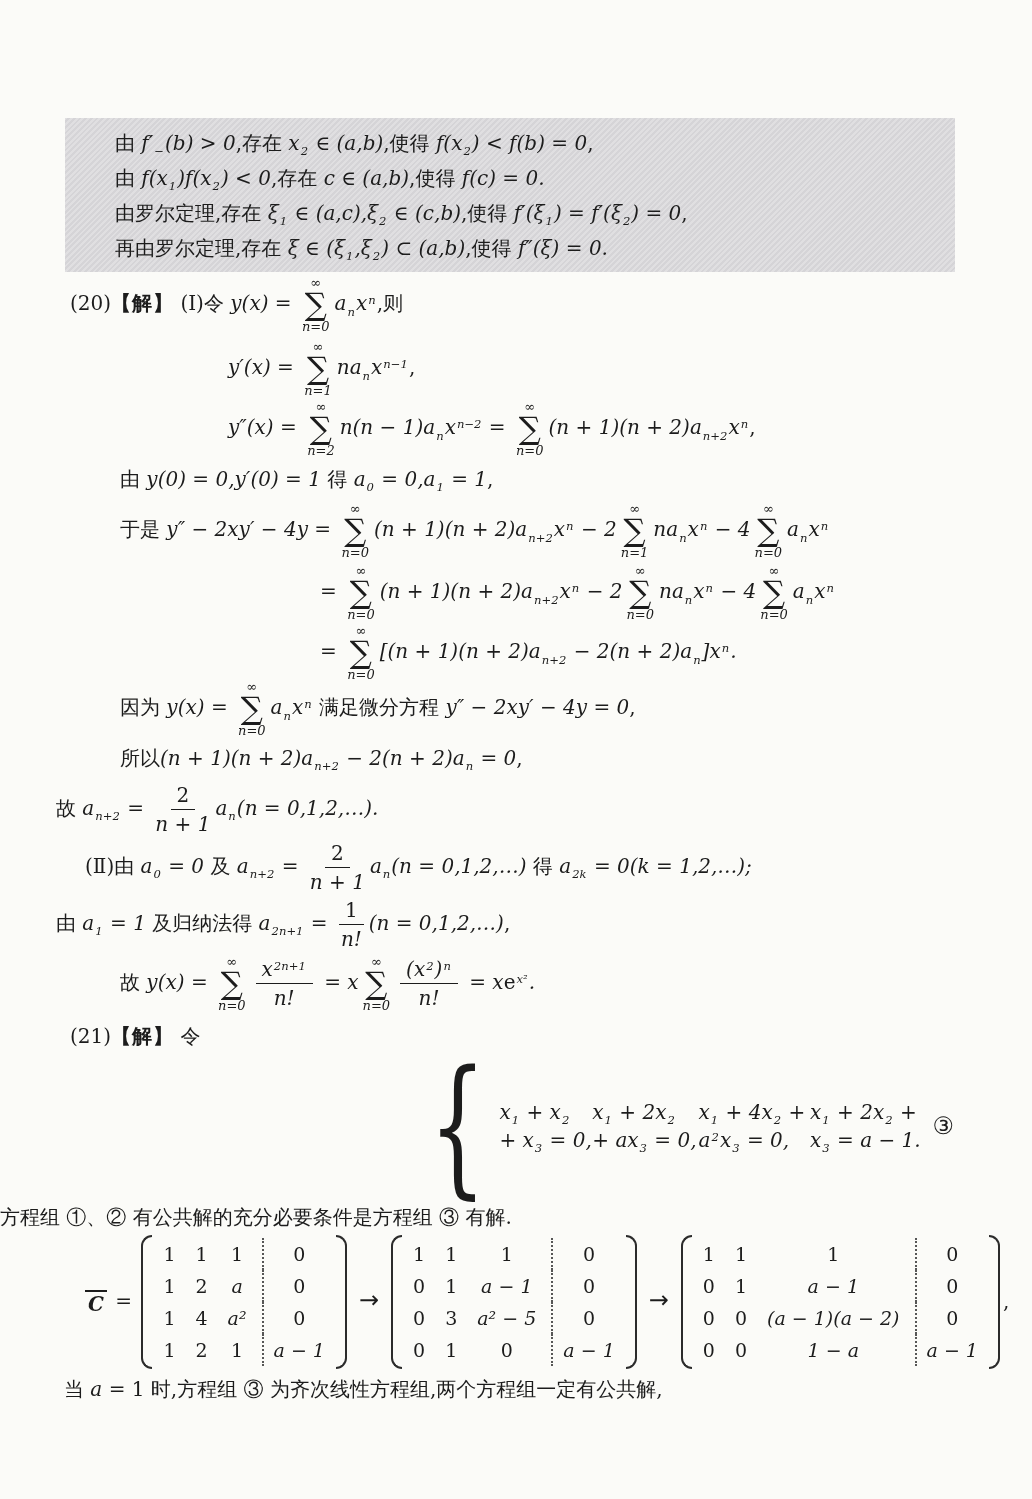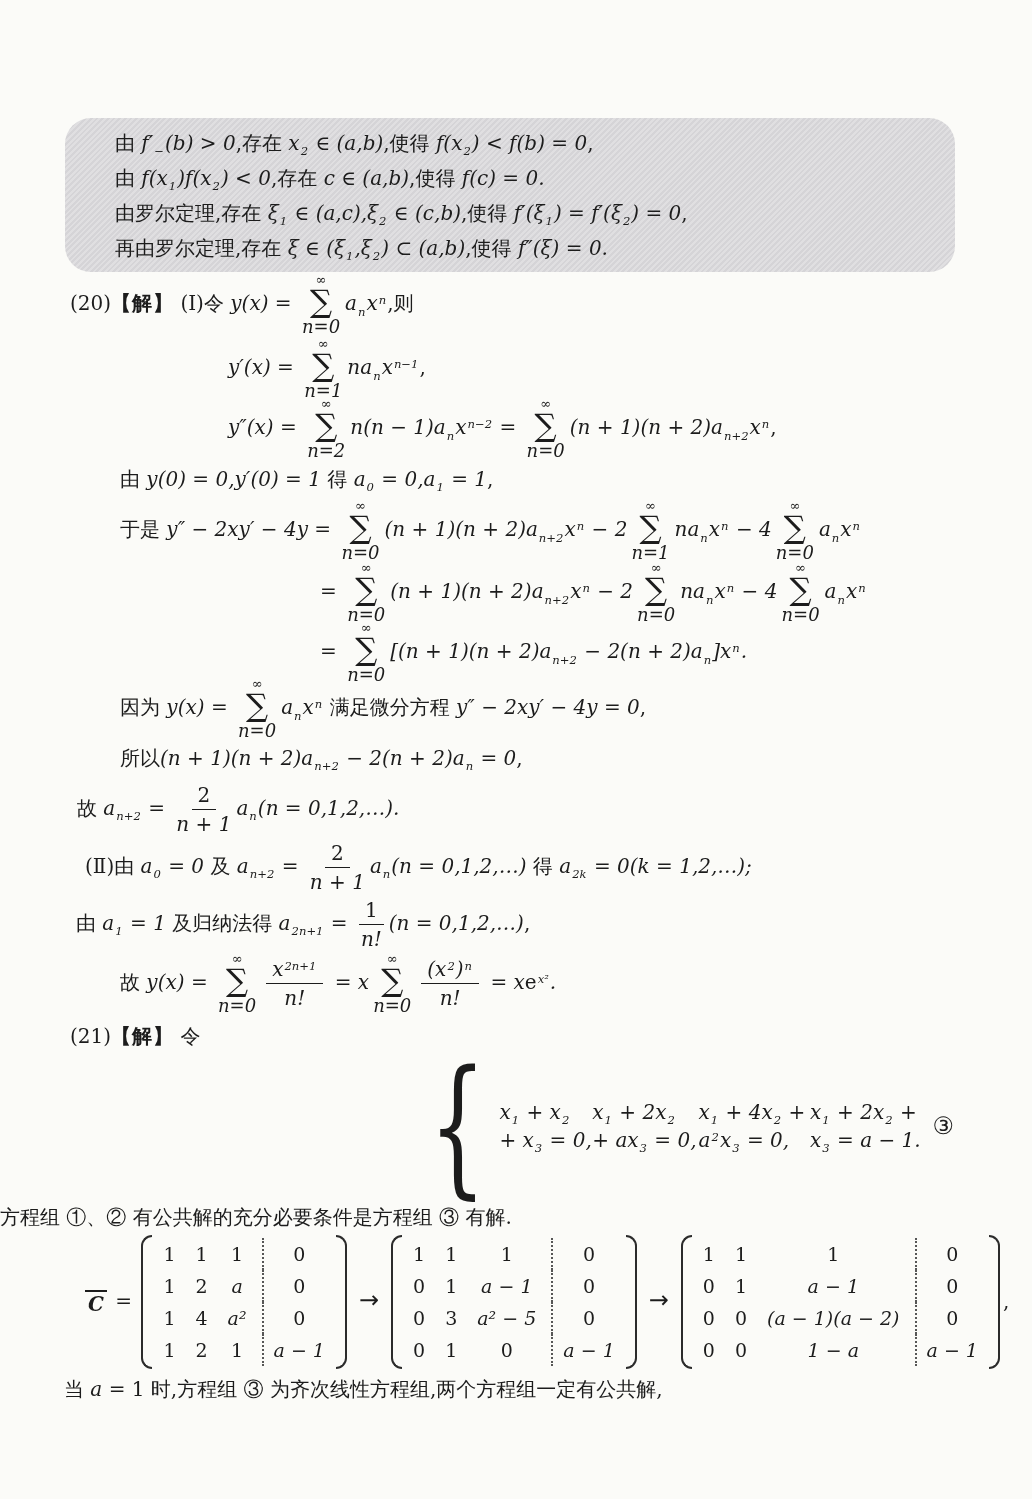--- a/index.html
+++ b/index.html
@@ -13,34 +13,33 @@
     font-size:20px;
     overflow:hidden;
   }
   .graybox{
     margin:118px 0 0 65px;
     width:890px;
     background:#d9d8db;
     background-image:repeating-linear-gradient(135deg, rgba(255,255,255,.18) 0 2px, rgba(0,0,0,.02) 2px 4px);
     padding:8px 10px 6px 50px;
     box-sizing:border-box;
-    border-radius:26px;
   }
   .bline{height:35px;display:flex;align-items:center;}
   .fl{display:flex;align-items:center;box-sizing:border-box;}
   .fwrap{display:inline;}
   .tx{font-style:normal;}
   .bcn{font-weight:bold;font-style:normal;letter-spacing:1px;}
   .mi{font-style:italic;}
   sub.msub{font-size:0.58em;vertical-align:-0.45em;font-style:italic;line-height:0;margin:0 1px;}
   sup.msup{font-size:0.58em;vertical-align:0.55em;font-style:italic;line-height:0;margin:0 1px;}
   .sum{display:inline-flex;flex-direction:column;align-items:center;vertical-align:middle;line-height:1;margin:0 5px 0 4px;}
   .sum .sa{font-size:13px;line-height:1;}
   .sum .ss{font-size:31px;line-height:0.95;margin:1px 0 0;}
-  .sum .sb2{font-size:18px;line-height:1.1;}
+  .sum .sb2{font-size:13px;line-height:1.1;}
   .frac{display:inline-flex;flex-direction:column;align-items:center;vertical-align:middle;margin:0 5px;line-height:1.2;}
   .fnum{display:block;border-bottom:1.8px solid #1c1c1c;padding:0 6px 2px;text-align:center;}
   .fden{display:block;padding-top:2px;text-align:center;}
   .cases{display:inline-flex;align-items:center;vertical-align:middle;}
   .cbrace{font-size:150px;line-height:0.9;font-weight:400;transform:scaleX(0.6);transform-origin:center;margin:0 -6px 0 -10px;}
   .crows{display:inline-flex;flex-direction:row;}
   .crow{display:block;line-height:28px;}
   .mx{display:inline-flex;align-items:stretch;vertical-align:middle;margin:0 3px;}
   .mp{width:9px;border:2.2px solid #2b2b2b;}
   .mpl{border-right:none;border-radius:14px 0 0 14px;}
@@ -141,33 +140,33 @@
   <div class="fl" style="height:54px;padding-left:120px;">
       <span class="fwrap"><span class="tx">因为 </span><span class="mi">y(x) = </span><span class="sum">
           <span class="sa">∞</span>
           <span class="ss">∑</span>
           <span class="sb2 mi">n=0</span>
         </span><span class="mi">a</span><sub class="msub">n</sub><span class="mi">x</span><sup class="msup">n</sup><span class="tx"> 满足微分方程 </span><span class="mi">y″ − 2xy′ − 4y = 0</span><span class="tx">,</span></span>
     </div>
   <div class="fl" style="height:44px;padding-left:120px;">
       <span class="fwrap"><span class="tx">所以</span><span class="mi">(n + 1)(n + 2)a</span><sub class="msub">n+2</sub><span class="mi"> − 2(n + 2)a</span><sub class="msub">n</sub><span class="mi"> = 0</span><span class="tx">,</span></span>
     </div>
-  <div class="fl" style="height:58px;padding-left:77px;">
+  <div class="fl" style="height:58px;padding-left:56px;">
       <span class="fwrap"><span class="tx">故 </span><span class="mi">a</span><sub class="msub">n+2</sub><span class="mi"> = </span><span class="frac">
           <span class="fnum"><span class="tx">2</span></span>
           <span class="fden"><span class="mi">n + 1</span></span>
         </span><span class="mi">a</span><sub class="msub">n</sub><span class="mi">(n = 0,1,2,…).</span></span>
     </div>
   <div class="fl" style="height:58px;padding-left:85px;">
       <span class="fwrap"><span class="tx">(Ⅱ)由 </span><span class="mi">a</span><sub class="msub">0</sub><span class="mi"> = 0</span><span class="tx"> 及 </span><span class="mi">a</span><sub class="msub">n+2</sub><span class="mi"> = </span><span class="frac">
           <span class="fnum"><span class="tx">2</span></span>
           <span class="fden"><span class="mi">n + 1</span></span>
         </span><span class="mi">a</span><sub class="msub">n</sub><span class="mi">(n = 0,1,2,…)</span><span class="tx"> 得 </span><span class="mi">a</span><sub class="msub">2k</sub><span class="mi"> = 0(k = 1,2,…);</span></span>
     </div>
-  <div class="fl" style="height:56px;padding-left:76px;">
+  <div class="fl" style="height:56px;padding-left:56px;">
       <span class="fwrap"><span class="tx">由 </span><span class="mi">a</span><sub class="msub">1</sub><span class="mi"> = 1</span><span class="tx"> 及归纳法得 </span><span class="mi">a</span><sub class="msub">2n+1</sub><span class="mi"> = </span><span class="frac">
           <span class="fnum"><span class="tx">1</span></span>
           <span class="fden"><span class="mi">n!</span></span>
         </span><span class="mi">(n = 0,1,2,…)</span><span class="tx">,</span></span>
     </div>
   <div class="fl" style="height:64px;padding-left:120px;">
       <span class="fwrap"><span class="tx">故 </span><span class="mi">y(x) = </span><span class="sum">
           <span class="sa">∞</span>
           <span class="ss">∑</span>
           <span class="sb2 mi">n=0</span>

